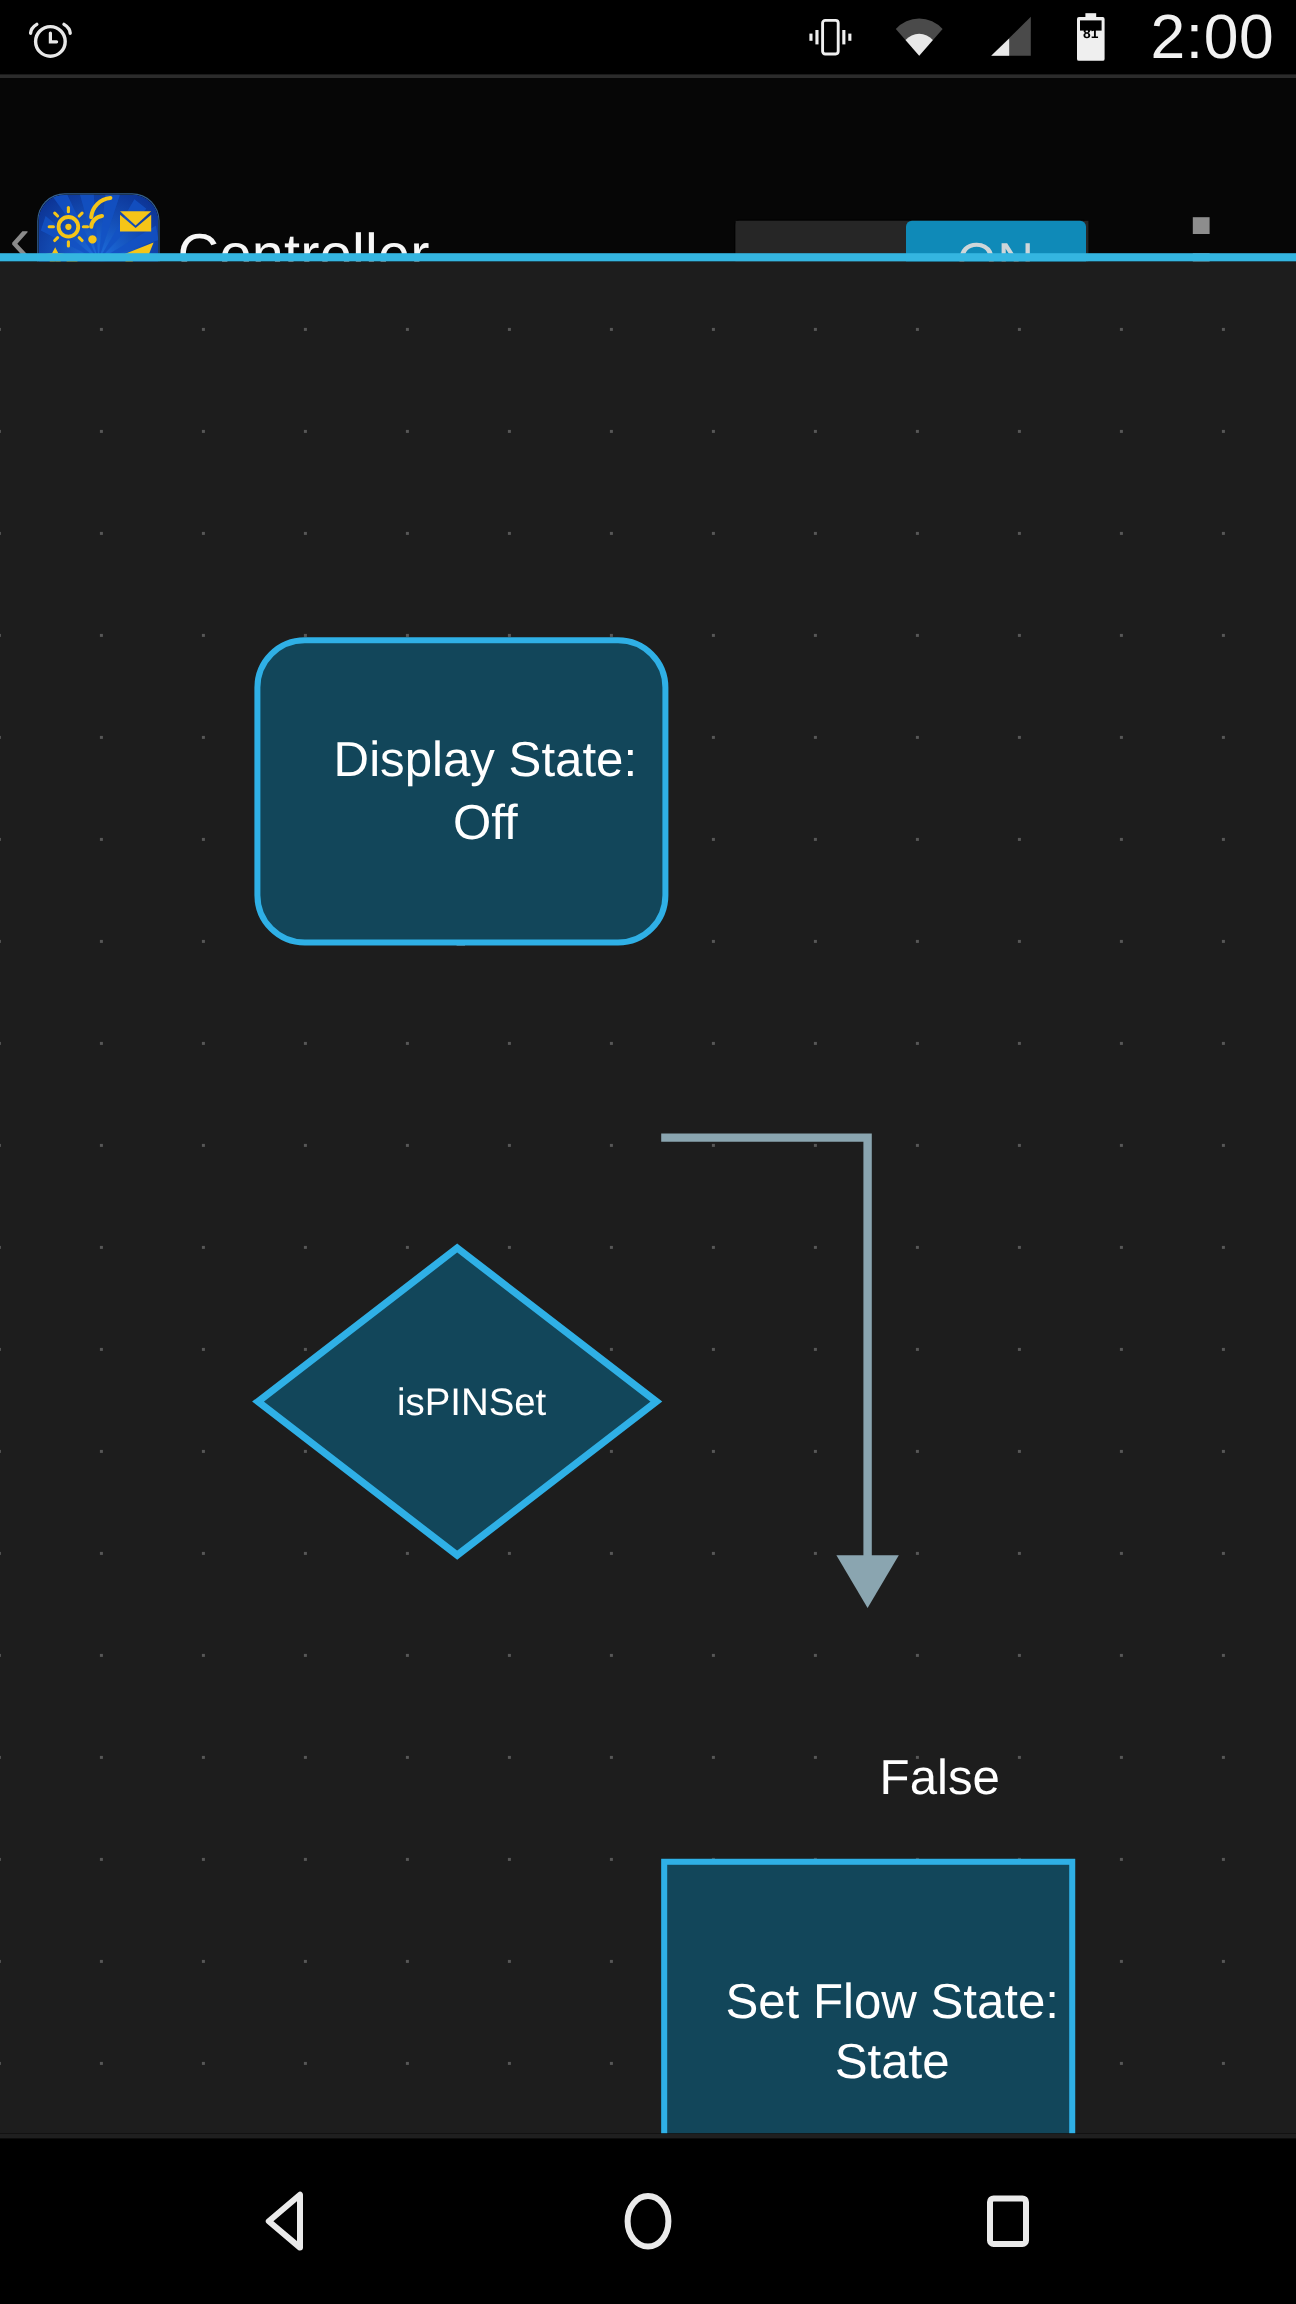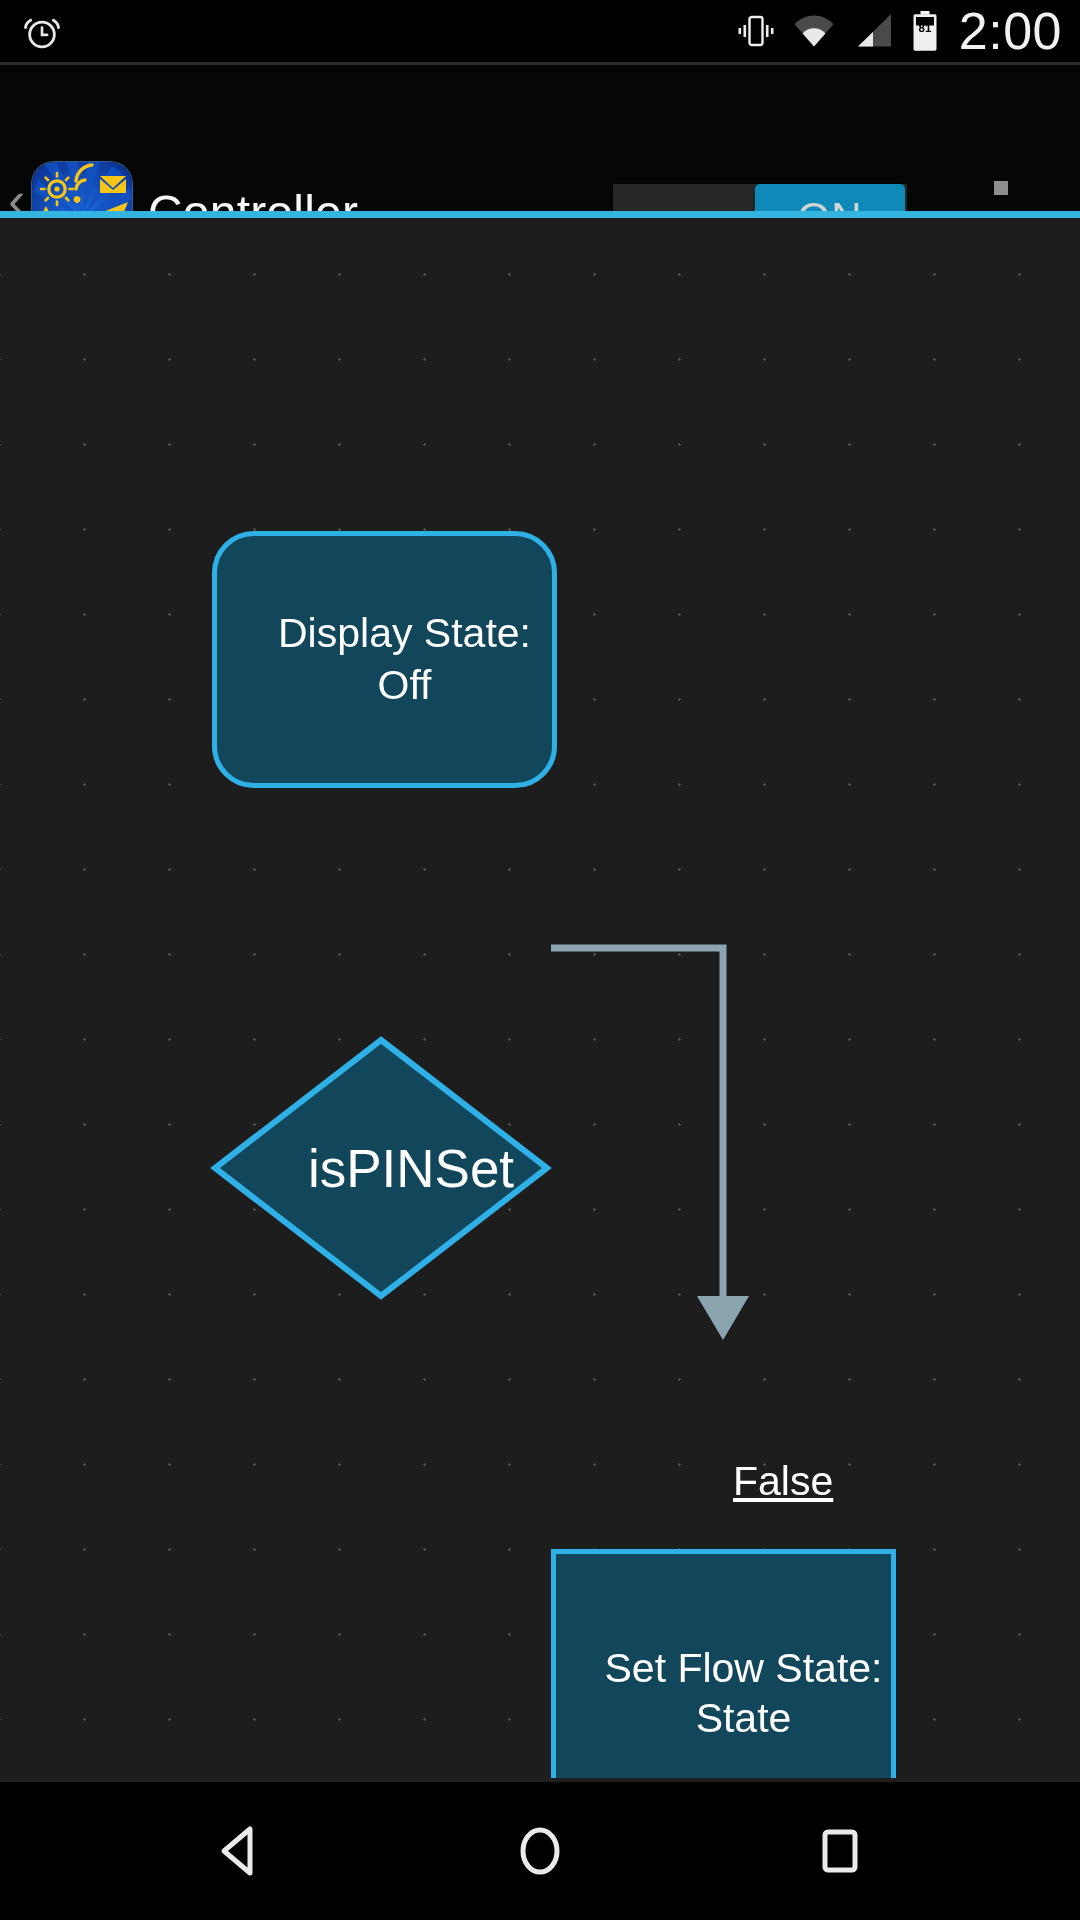--- a/index.html
+++ b/index.html
@@ -12,21 +12,21 @@
   #screen { position:relative; width:1080px; height:1920px; background:#000; }
 
   
   #status-bar {
     position:absolute; left:0; top:0; width:1080px; height:62px;
     background:#000; display:flex; align-items:center;
   }
   #alarm-icon { position:absolute; left:22px; top:12px; width:40px; height:40px; }
   #status-right {
     position:absolute; right:18px; top:0; height:62px;
-    display:flex; align-items:center; gap:16px;
+    display:flex; align-items:center; gap:32px;
   }
   .sb-icon { display:block; }
   #status-clock {
     color:#f2f2f2; font-size:52px; font-weight:400;
     letter-spacing:0.5px; line-height:1; margin-left:4px;
   }
   #statusbar-divider {
     position:absolute; left:0; top:62px; width:1080px; height:3px;
     background:#2b2b2b;
   }
@@ -104,37 +104,37 @@
   #node-display-state-label {
     left:212px; top:313px; width:345px; height:257px;
     font-size:41px; line-height:1.25;
   }
 
   
   #node-decision {
     position:absolute; left:211px; top:818px; width:340px; height:264px;
   }
   #node-decision-label {
-    left:221px; top:818px; width:340px; height:264px;
-    font-size:53px;
+    left:203px; top:818px; width:340px; height:264px;
+    font-size:32px;
   }
 
   
   #node-set-flow {
     position:absolute; left:551px; top:1331px; width:345px; height:248px;
     background:#12465a; border:5px solid #2fb0e6;
   }
   #node-set-flow-label {
     left:551px; top:1331px; width:345px; height:248px;
     font-size:41px; line-height:1.22; flex-direction:column;margin-top:20px;
   }
 
   #edge-label-false {
     position:absolute; left:733px; top:1240px;
-    color:#ffffff; font-size:41px; white-space:nowrap;text-decoration:underline;
+    color:#ffffff; font-size:41px; white-space:nowrap;
   }
 
   
   #nav-bar {
     position:absolute; left:0; top:1778px; width:1080px; height:142px;
     background:#000;
   }
   #nav-bar-top {
     position:absolute; left:0; top:0; width:1080px; height:4px;
     background:#1f1f1f;

